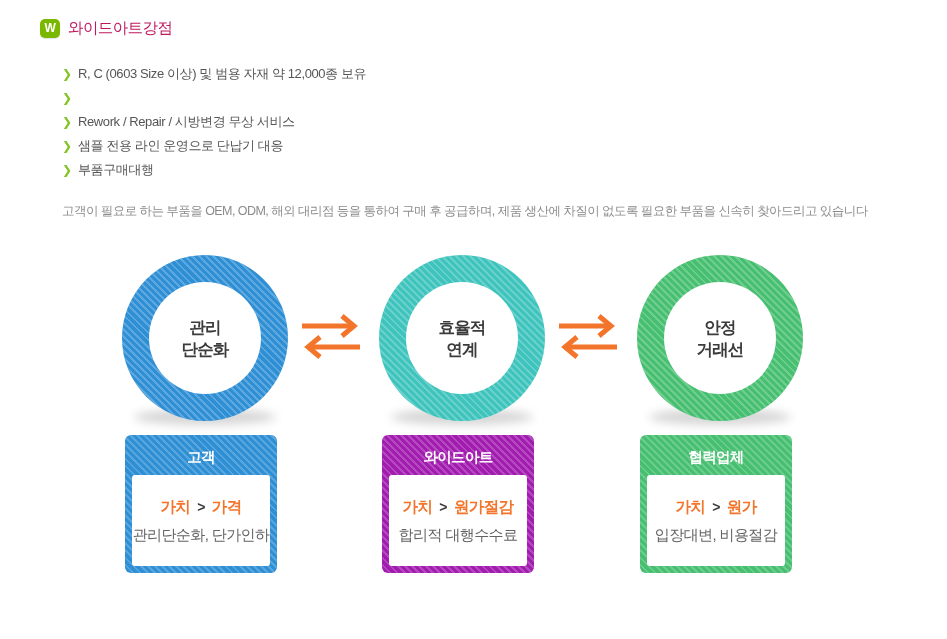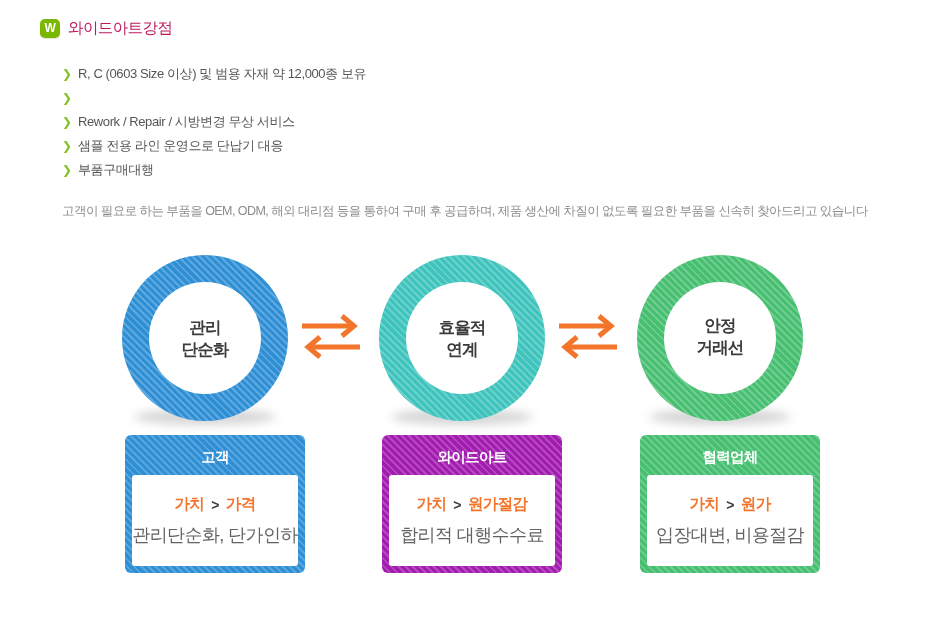--- a/index.html
+++ b/index.html
@@ -169,21 +169,21 @@
     width: 62px;
     height: 48px;
   }
   .arrow-pair.gap-0 { left: 300px; }
   .arrow-pair.gap-1 { left: 557px; }
 
   
   .card {
     position: absolute;
     top: 185px;
-    width: 180px;
+    width: 152px;
     height: 138px;
     border-radius: 6px;
     box-sizing: border-box;
     padding: 7px;
     overflow: hidden;
   }
   .card::before {
     content: "";
     position: absolute;
     inset: 0;
@@ -231,21 +231,21 @@
     font-weight: bold;
     letter-spacing: -0.6px;
   }
   .formula-term { color: #f3752b; }
   .formula-gt {
     color: #3a3a3a;
     font-size: 14px;
     font-weight: bold;
   }
   .card-note {
-    font-size: 18px;
+    font-size: 15px;
     color: #636363;
     letter-spacing: -0.6px;
   }
 </style>
 </head>
 <body>
 
 <div class="page-header">
   <div class="logo-badge" style="background-color: rgb(122, 184, 0);">W</div>
   <div class="page-title">와이드아트강점</div>
@@ -297,21 +297,21 @@
           <span class="circle-line">관리</span>
           <span class="circle-line">단순화</span>
         </div>
       </div>
     </div>
   </div>
 
   <div class="column col-2">
     <div class="circle-wrap">
       <div class="circle-shadow"></div>
-      <div class="circle-ring" style="background-color: rgb(70, 191, 112); font-family: Liberation Mono, monospace;">
+      <div class="circle-ring" style="background-color: rgb(70, 191, 112);">
         <div class="circle-inner">
           <span class="circle-line">안정</span>
           <span class="circle-line">거래선</span>
         </div>
       </div>
     </div>
   </div>
 
   <div class="arrow-pair gap-0">
     <svg width="62" height="48" viewBox="0 0 62 48">

